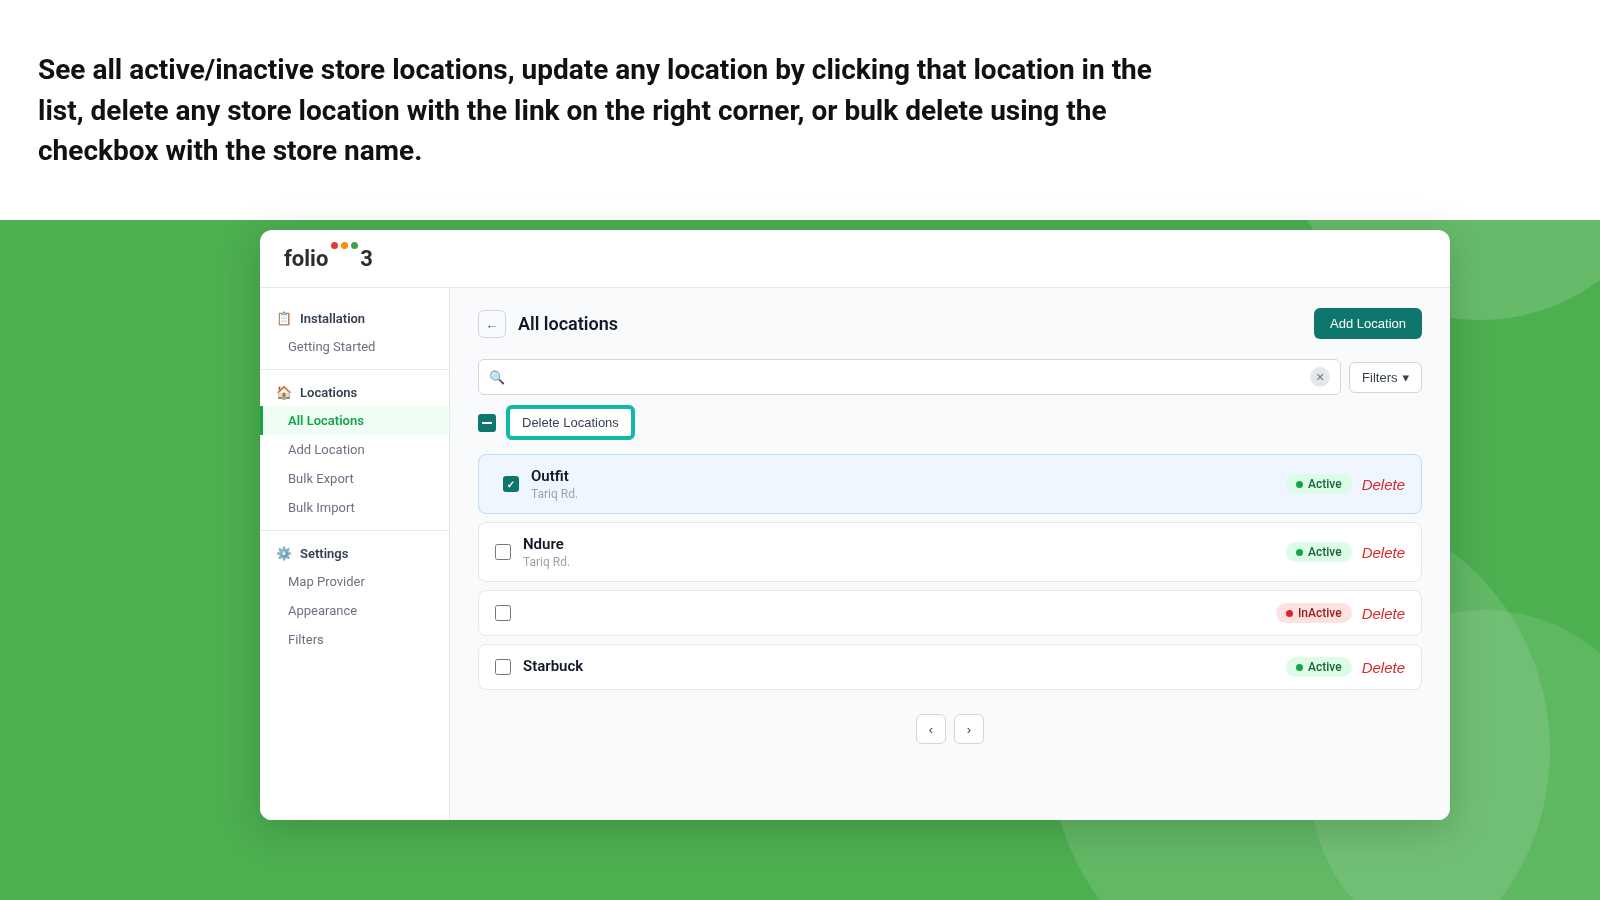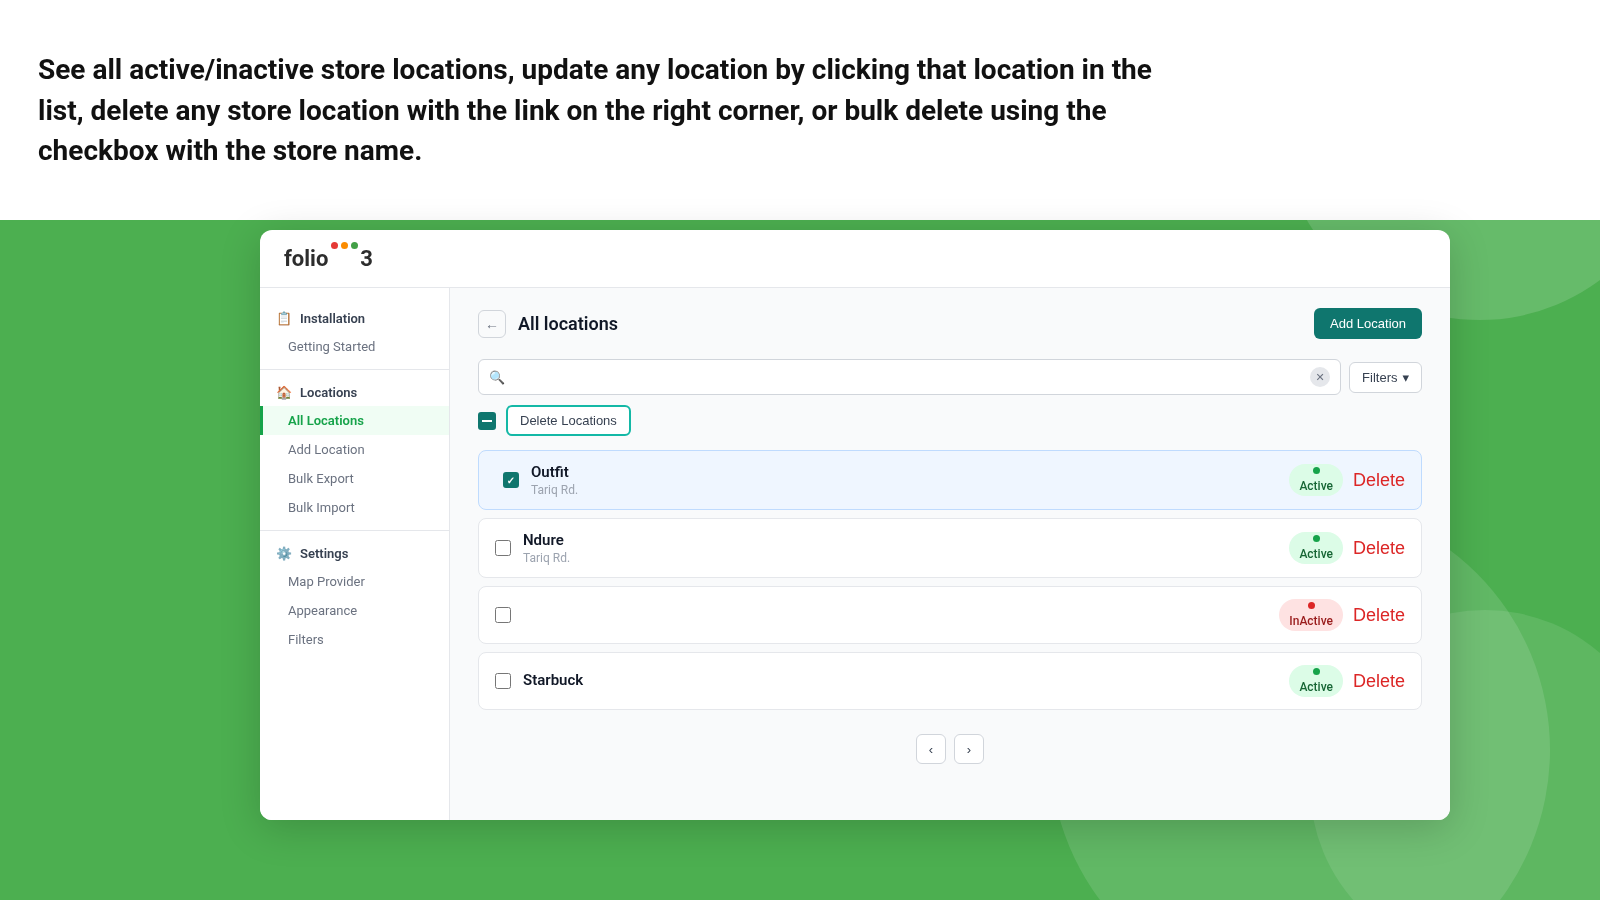--- a/index.html
+++ b/index.html
@@ -296,21 +296,21 @@
     }
     .bulk-checkbox-indeterminate::after {
       content: '';
       width: 10px;
       height: 2px;
       background: #fff;
     }
 
     .delete-locations-btn {
       background: #fff;
-      border: 2px solid #14b8a6;
+      border: 4px solid #14b8a6;
       border-radius: 6px;
       padding: 6px 12px;
       font-size: 13px;
       color: #374151;
       cursor: pointer;
     }
 
     
     .location-list {
       display: flex;
@@ -383,21 +383,20 @@
     }
 
     .status-badge {
       display: flex;
       align-items: center;
       gap: 5px;
       padding: 3px 10px;
       border-radius: 20px;
       font-size: 12px;
       font-weight: 500;
-      flex-direction: column;
     }
     .status-badge.active {
       background: #dcfce7;
       color: #166534;
     }
     .status-badge.inactive {
       background: #fee2e2;
       color: #991b1b;
     }
     .status-dot {
@@ -405,23 +404,24 @@
       height: 7px;
       border-radius: 50%;
     }
     .status-dot.active { background: #16a34a; }
     .status-dot.inactive { background: #dc2626; }
 
     .delete-btn {
       background: none;
       border: none;
       color: #dc2626;
-      font-size: 18px;
+      font-size: 15px;
       font-weight: 500;
       cursor: pointer;
+      font-style: italic;
     }
 
     
     .pagination {
       display: flex;
       justify-content: center;
       align-items: center;
       gap: 8px;
       margin-top: 16px;
     }

